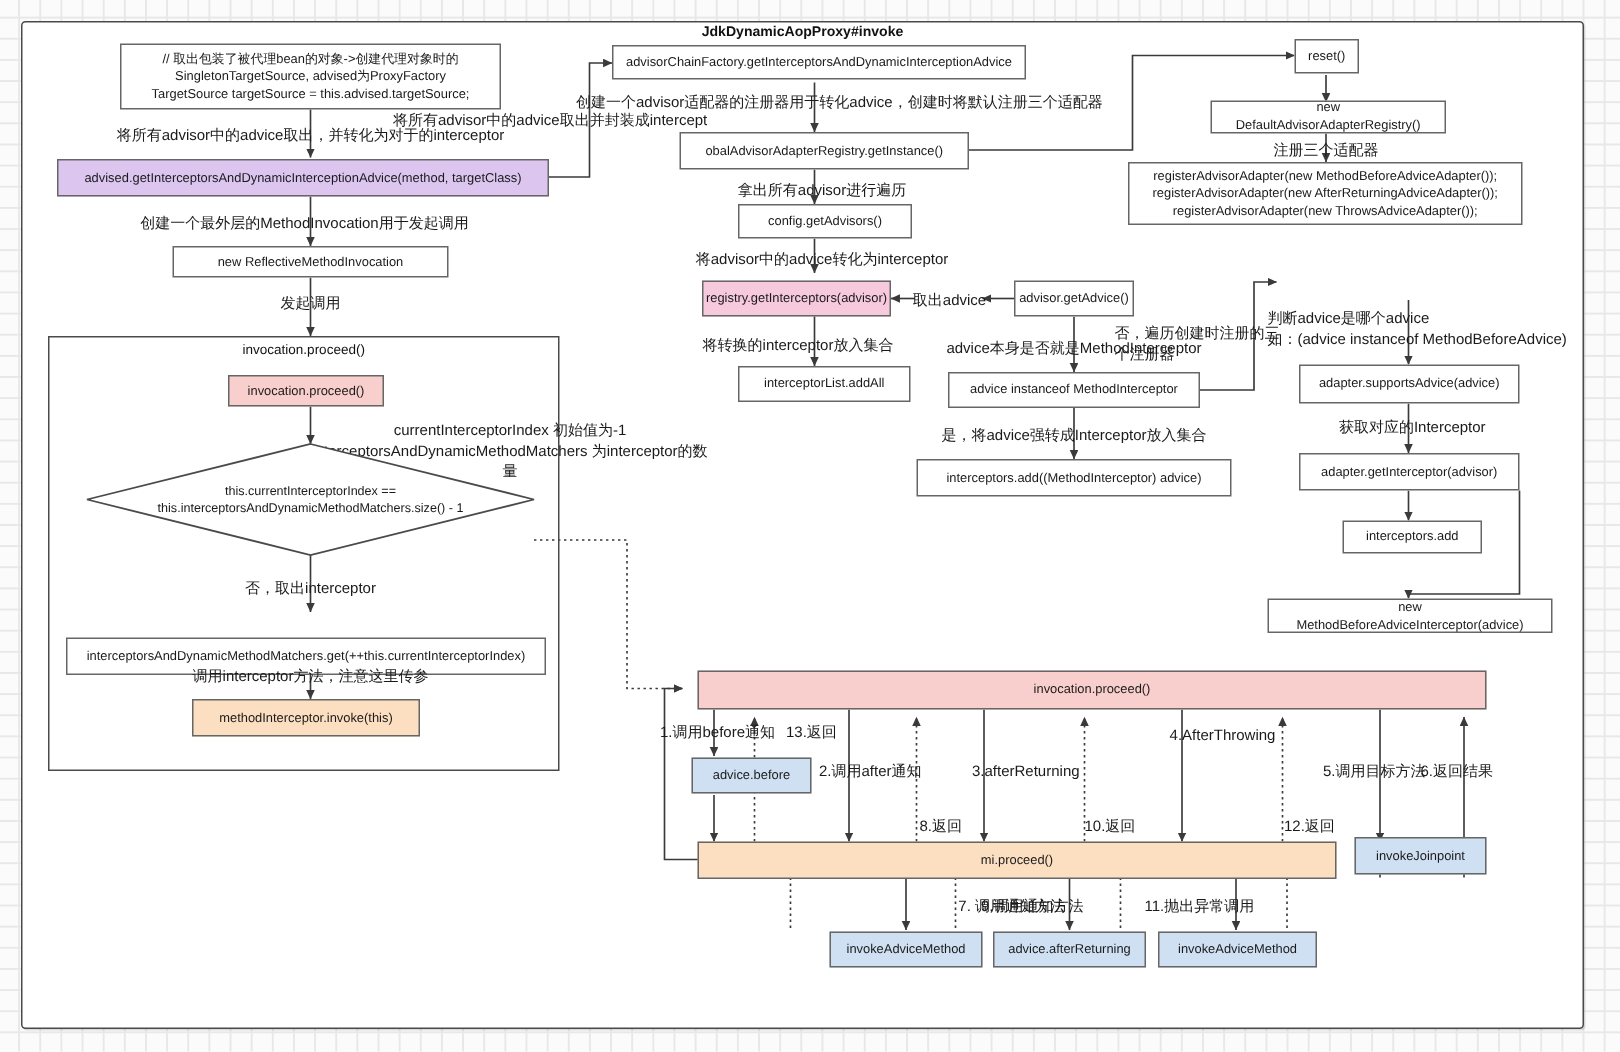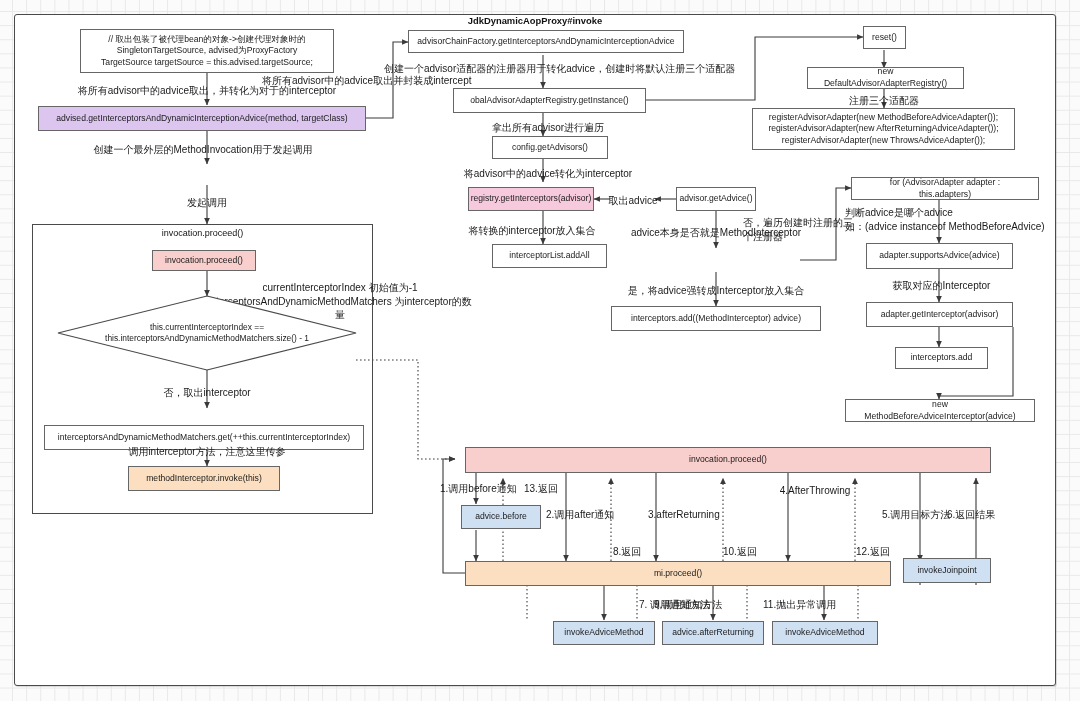--- a/index.html
+++ b/index.html
@@ -147,20 +147,21 @@
   <div class="node" style="left:80px;top:29px;width:254px;height:44px;">// 取出包装了被代理bean的对象-&gt;创建代理对象时的
 SingletonTargetSource, advised为ProxyFactory
 TargetSource targetSource = this.advised.targetSource;</div>
 
   <div class="lbl" style="left:62px;top:84px;width:290px;">将所有advisor中的advice取出，并转化为对于的interceptor</div>
 
   <div class="node purple" style="left:38px;top:106px;width:328px;height:25px;">advised.getInterceptorsAndDynamicInterceptionAdvice(method, targetClass)</div>
 
   <div class="lbl" style="left:72px;top:143px;width:262px;">创建一个最外层的MethodInvocation用于发起调用</div>
 
+  <div class="node" style="left:115px;top:164px;width:184px;height:21px;">new ReflectiveMethodInvocation</div>
 
   <div class="lbl" style="left:147px;top:196px;width:120px;">发起调用</div>
 
   <div class="group" style="left:32px;top:224px;width:341px;height:290px;"></div>
   <div class="group-cap" style="left:32px;top:228px;width:341px;">invocation.proceed()</div>
 
   <div class="node pinklite" style="left:152px;top:250px;width:104px;height:21px;">invocation.proceed()</div>
 
   <div class="lbl" style="left:205px;top:281px;width:270px;">currentInterceptorIndex 初始值为-1
 interceptorsAndDynamicMethodMatchers 为interceptor的数量</div>
@@ -200,38 +201,38 @@
   <div class="lbl" style="left:461px;top:224px;width:142px;">将转换的interceptor放入集合</div>
 
   <div class="node" style="left:492px;top:244px;width:115px;height:24px;">interceptorList.addAll</div>
 
   <div class="lbl" style="left:608px;top:194px;width:50px;">取出advice</div>
 
   <div class="node" style="left:676px;top:187px;width:80px;height:24px;">advisor.getAdvice()</div>
 
   <div class="lbl" style="left:616px;top:226px;width:200px;">advice本身是否就是MethodInterceptor</div>
 
+  <div class="node" style="left:632px;top:248px;width:168px;height:24px;">advice instanceof MethodInterceptor</div>
 
   <div class="lbl" style="left:616px;top:284px;width:200px;">是，将advice强转成Interceptor放入集合</div>
 
   <div class="node" style="left:611px;top:306px;width:210px;height:25px;">interceptors.add((MethodInterceptor) advice)</div>
 
   <div class="lbl" style="left:743px;top:216px;width:110px;text-align:left;">否，遍历创建时注册的三个注册器</div>
 
   <div class="node" style="left:863px;top:26px;width:43px;height:23px;">reset()</div>
 
   <div class="node" style="left:807px;top:67px;width:157px;height:22px;">new DefaultAdvisorAdapterRegistry()</div>
 
   <div class="lbl" style="left:834px;top:94px;width:100px;">注册三个适配器</div>
 
   <div class="node" style="left:752px;top:108px;width:263px;height:42px;">registerAdvisorAdapter(new MethodBeforeAdviceAdapter());
 registerAdvisorAdapter(new AfterReturningAdviceAdapter());
 registerAdvisorAdapter(new ThrowsAdviceAdapter());</div>
 
-  <div class="node" style="left:851px;top:177px;width:188px;height:23px;">for (AdvisorAdapter adapter : this.adapters)</div>
 
   <div class="lbl" style="left:845px;top:206px;width:235px;text-align:left;">判断advice是哪个advice
 如：(advice instanceof MethodBeforeAdvice)</div>
 
   <div class="node" style="left:866px;top:243px;width:147px;height:26px;">adapter.supportsAdvice(advice)</div>
 
   <div class="lbl" style="left:879px;top:279px;width:125px;">获取对应的Interceptor</div>
 
   <div class="node" style="left:866px;top:302px;width:147px;height:25px;">adapter.getInterceptor(advisor)</div>
 

